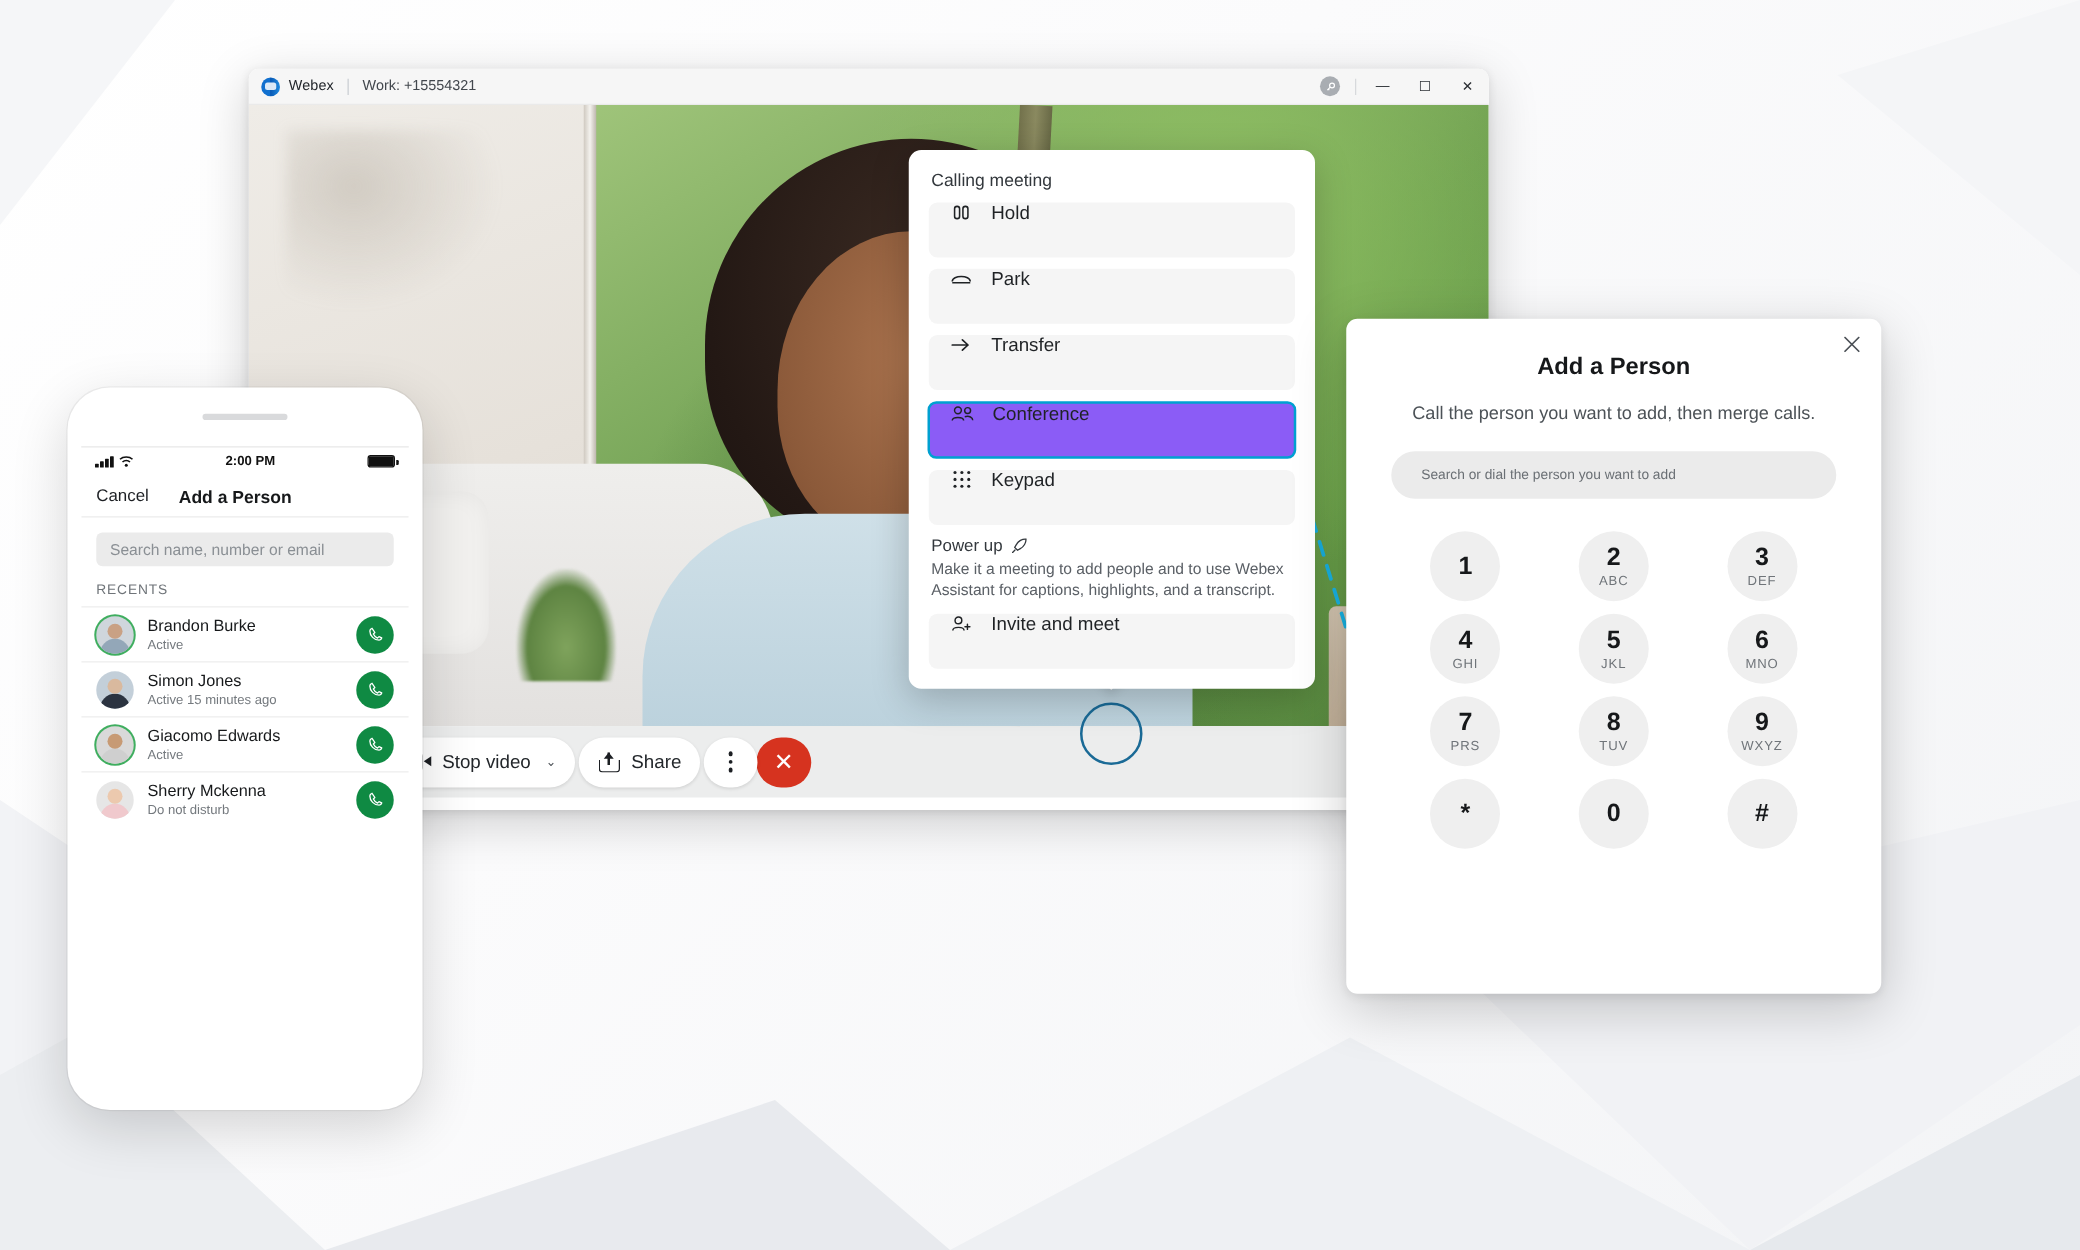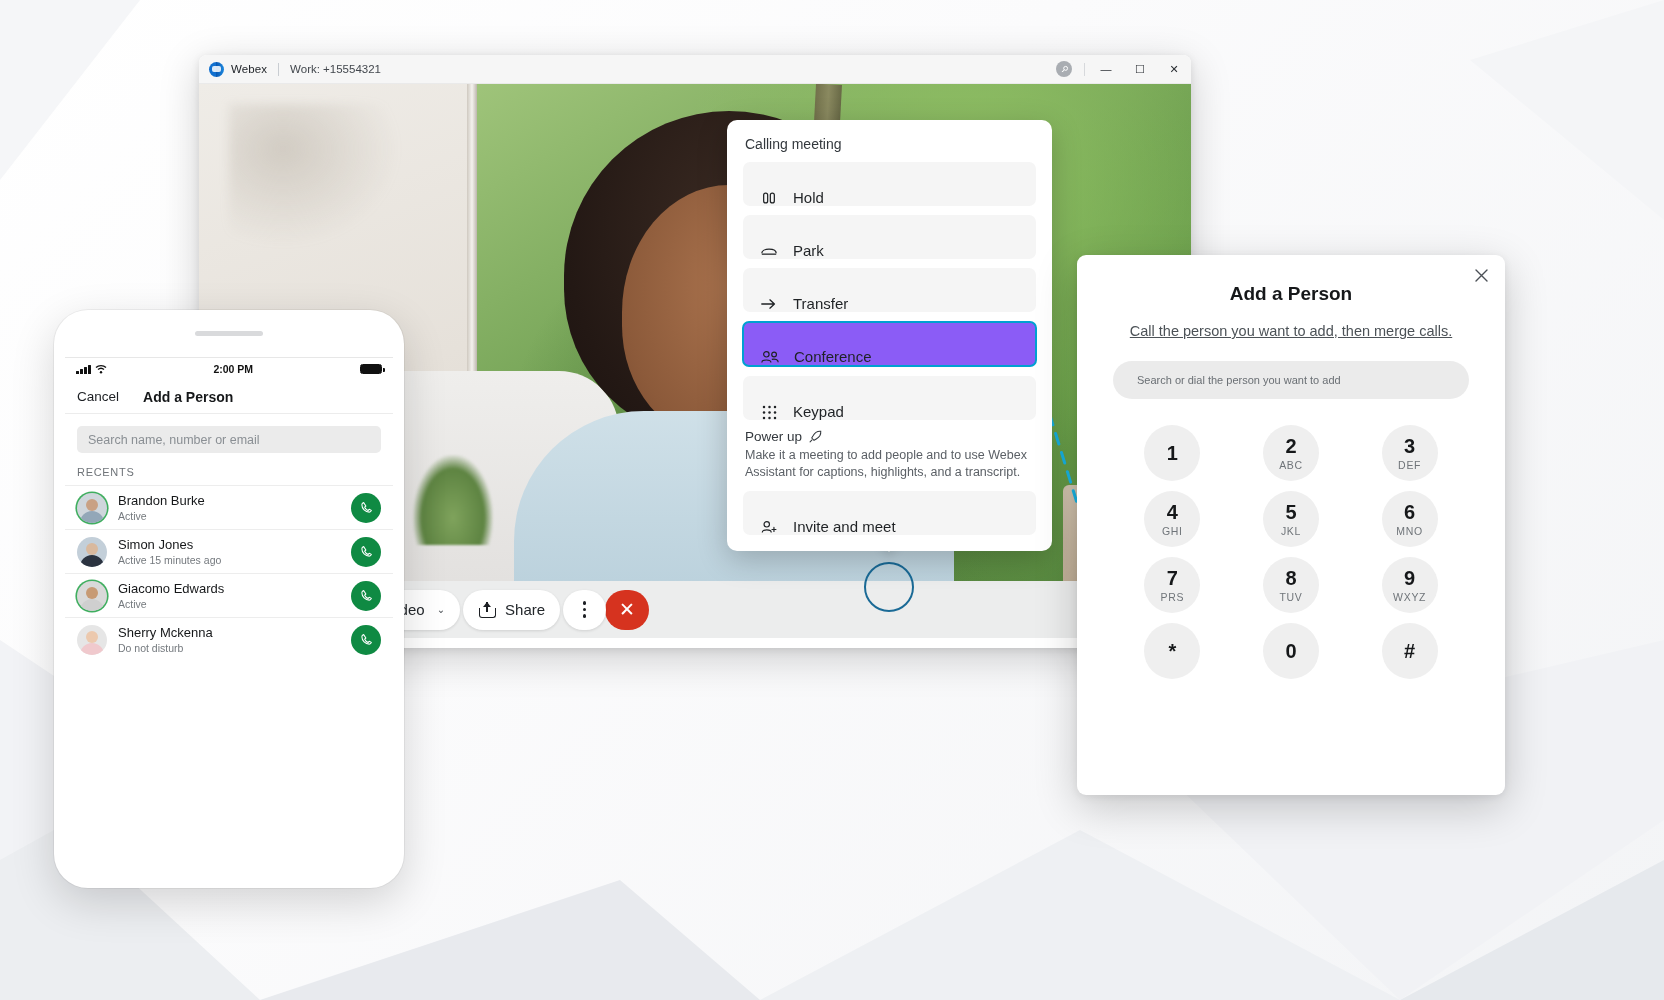--- a/index.html
+++ b/index.html
@@ -241,21 +241,21 @@
     background: #ffffff;
     border-radius: 10px;
     box-shadow: 0 8px 30px rgba(0,0,0,.22);
     padding: 14px 16px 16px 16px;
   }
   #calling-options .co-title {
     font-size: 14px; color: #33383d; margin: 2px 2px 10px 2px;
   }
   .co-item {
     height: 44px; background: #f5f5f5; border-radius: 7px;
-    display:flex; align-items:flex-end; gap: 14px;
+    display:flex; align-items:flex-start; gap: 14px;
     padding: 0 16px; margin-bottom: 9px;
     font-size: 15px; color: #1f2225; cursor: pointer;
   }
   .co-item.selected {
     border: 2px solid #00a0d1; background: #8b5cf6; height: 46px;
     margin-left: -1px; margin-right: -1px;
   }
   .co-icon { width: 20px; display:flex; align-items:center; justify-content:center; color:#1f2225; }
   #calling-options .powerup {
     font-size: 13.5px; color: #33383d; margin: 4px 2px 3px 2px;
@@ -286,21 +286,21 @@
   #add-person-dialog .close {
     position:absolute; right: 13px; top: 9px;
     width: 22px; height: 22px; display:flex;align-items:center;justify-content:center;
     font-size: 15px; color: #4b5056; cursor:pointer;
   }
   #add-person-dialog .apd-title {
     text-align:center; font-size: 19px; font-weight: bold; color: #16181a;
     margin-top: 4px;
   }
   #add-person-dialog .apd-sub {
-    text-align:center; font-size: 14.5px; color: #4c5257; margin-top: 18px; text-decoration: underline;
+    text-align:center; font-size: 14.5px; color: #4c5257; margin-top: 18px;
   }
   #apd-search {
     margin-top: 22px; height: 38px; border-radius: 19px; background: #ebebeb;
     display:flex; align-items:center; padding: 0 24px;
     font-size: 11px; color: #6a6f74; cursor: text;
   }
   #keypad {
     margin-top: 26px;
     display: grid; grid-template-columns: repeat(3, 1fr);
     justify-items: center; row-gap: 10px;
@@ -319,21 +319,21 @@
   .call-action { display:flex; flex-direction:column; align-items:center; cursor:pointer; }
   .call-circle {
     width: 53px; height: 53px; border-radius: 50%; background: #0f8a43;
     display:flex;align-items:center;justify-content:center;
   }
   .call-label { font-size: 13.5px; color: #2c3135; margin-top: 9px; }
 
   
   #phone {
     position: absolute; left: 54px; top: 310px;
-    width: 350px; height: 578px;
+    width: 284px; height: 578px;
     background: #ffffff; border-radius: 34px;
     box-shadow: 0 14px 44px rgba(0,0,0,.16), 0 0 0 1px rgba(0,0,0,.05);
     overflow: hidden;
   }
   #phone .notch-bar {
     height: 47px; display:flex; align-items:center; justify-content:center;
   }
   #phone .notch {
     width: 68px; height: 5px; background: #d9dadc; border-radius: 3px;
   }

